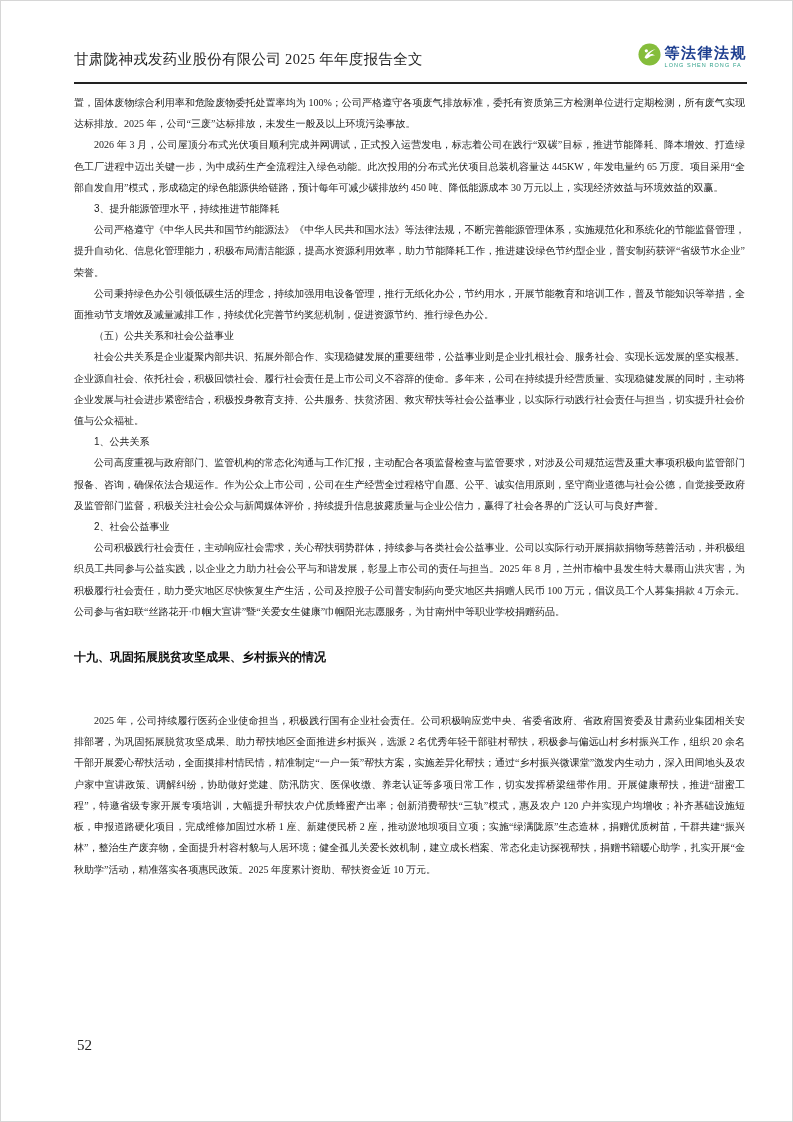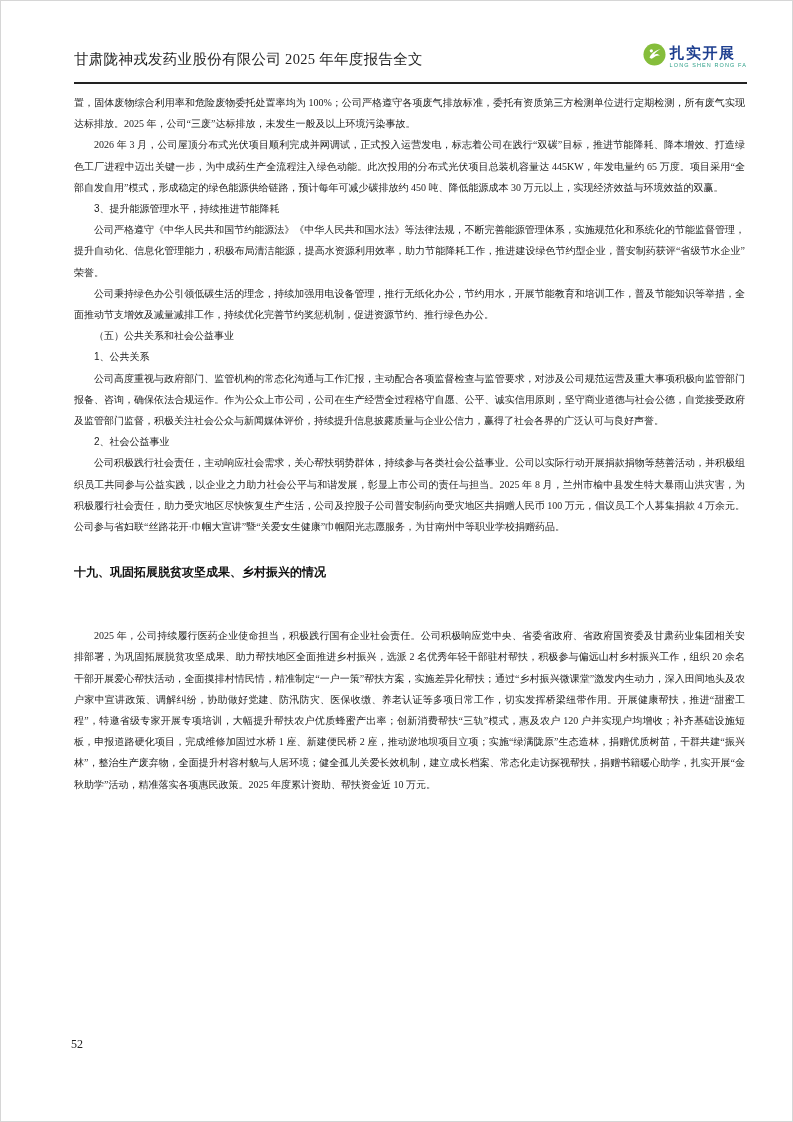--- a/index.html
+++ b/index.html
@@ -74,60 +74,61 @@
     font-size: 12px;
     line-height: 23px;
     margin: 24px 0 41px 0;
     text-align: left;
     color: #111111;
   }
 
   
   .page-number {
     position: absolute;
-    left: 70px; top: 1036px;
-    font-size: 12px;
+    left: 76px; top: 1036px;
+    font-size: 15px;
     color: #222222;
   }
 </style>
 </head>
 <body>
 
 <div class="header">
   <div class="header-title">甘肃陇神戎发药业股份有限公司 2025 年年度报告全文</div>
 
   <div class="logo">
     <span>
       <svg width="23" height="23" viewBox="0 0 24 24" aria-hidden="true">
         <circle cx="12" cy="12" r="11.5" fill="#85bd3b"></circle>
         <circle cx="8.7" cy="8.2" r="1.7" fill="#ffffff"></circle>
         <path d="M6.8 15.2 C9 9.6, 14.6 7.2, 18.4 6.2 C14.6 8.4, 12.4 10.2, 11.6 12.2 C13.9 11.1, 16.1 11.5, 17.6 13.2 C15.2 12.6, 13.2 13.2, 11.2 15.2 C9.6 16.8, 7.8 16.6, 6.8 15.2 Z" fill="#ffffff"></path>
       </svg>
     </span>
     <span class="logo-text">
-      <span class="logo-cn" style="color:#1d3e8f">扎实开展</span>
+      <span class="logo-cn" style="color:#1d3e8f">等法律法规</span>
       <span class="logo-en" style="color:#2fa089">LONG SHEN RONG FA</span>
     </span>
   </div>
 </div>
 
 <div class="content">
 
   <p class="noindent">置，固体废物综合利用率和危险废物委托处置率均为 100%；公司严格遵守各项废气排放标准，委托有资质第三方检测单位进行定期检测，所有废气实现达标排放。2025 年，公司“三废”达标排放，未发生一般及以上环境污染事故。</p>
 
   <p class="indent">2026 年 3 月，公司屋顶分布式光伏项目顺利完成并网调试，正式投入运营发电，标志着公司在践行“双碳”目标，推进节能降耗、降本增效、打造绿色工厂进程中迈出关键一步，为中成药生产全流程注入绿色动能。此次投用的分布式光伏项目总装机容量达 445KW，年发电量约 65 万度。项目采用“全部自发自用”模式，形成稳定的绿色能源供给链路，预计每年可减少碳排放约 450 吨、降低能源成本 30 万元以上，实现经济效益与环境效益的双赢。</p>
 
   <p class="h3">3、提升能源管理水平，持续推进节能降耗</p>
 
   <p class="indent">公司严格遵守《中华人民共和国节约能源法》《中华人民共和国水法》等法律法规，不断完善能源管理体系，实施规范化和系统化的节能监督管理，提升自动化、信息化管理能力，积极布局清洁能源，提高水资源利用效率，助力节能降耗工作，推进建设绿色节约型企业，普安制药获评“省级节水企业”荣誉。</p>
 
   <p class="indent">公司秉持绿色办公引领低碳生活的理念，持续加强用电设备管理，推行无纸化办公，节约用水，开展节能教育和培训工作，普及节能知识等举措，全面推动节支增效及减量减排工作，持续优化完善节约奖惩机制，促进资源节约、推行绿色办公。</p>
 
   <p class="h3">（五）公共关系和社会公益事业</p>
 
+  <p class="indent">社会公共关系是企业凝聚内部共识、拓展外部合作、实现稳健发展的重要纽带，公益事业则是企业扎根社会、服务社会、实现长远发展的坚实根基。企业源自社会、依托社会，积极回馈社会、履行社会责任是上市公司义不容辞的使命。多年来，公司在持续提升经营质量、实现稳健发展的同时，主动将企业发展与社会进步紧密结合，积极投身教育支持、公共服务、扶贫济困、救灾帮扶等社会公益事业，以实际行动践行社会责任与担当，切实提升社会价值与公众福祉。</p>
 
   <p class="h3">1、公共关系</p>
 
   <p class="indent">公司高度重视与政府部门、监管机构的常态化沟通与工作汇报，主动配合各项监督检查与监管要求，对涉及公司规范运营及重大事项积极向监管部门报备、咨询，确保依法合规运作。作为公众上市公司，公司在生产经营全过程格守自愿、公平、诚实信用原则，坚守商业道德与社会公德，自觉接受政府及监管部门监督，积极关注社会公众与新闻媒体评价，持续提升信息披露质量与企业公信力，赢得了社会各界的广泛认可与良好声誉。</p>
 
   <p class="h3">2、社会公益事业</p>
 
   <p class="indent">公司积极践行社会责任，主动响应社会需求，关心帮扶弱势群体，持续参与各类社会公益事业。公司以实际行动开展捐款捐物等慈善活动，并积极组织员工共同参与公益实践，以企业之力助力社会公平与和谐发展，彰显上市公司的责任与担当。2025 年 8 月，兰州市榆中县发生特大暴雨山洪灾害，为积极履行社会责任，助力受灾地区尽快恢复生产生活，公司及控股子公司普安制药向受灾地区共捐赠人民币 100 万元，倡议员工个人募集捐款 4 万余元。公司参与省妇联“丝路花开·巾帼大宣讲”暨“关爱女生健康”巾帼阳光志愿服务，为甘南州中等职业学校捐赠药品。</p>
 
   <h2 class="h1">十九、巩固拓展脱贫攻坚成果、乡村振兴的情况</h2>

